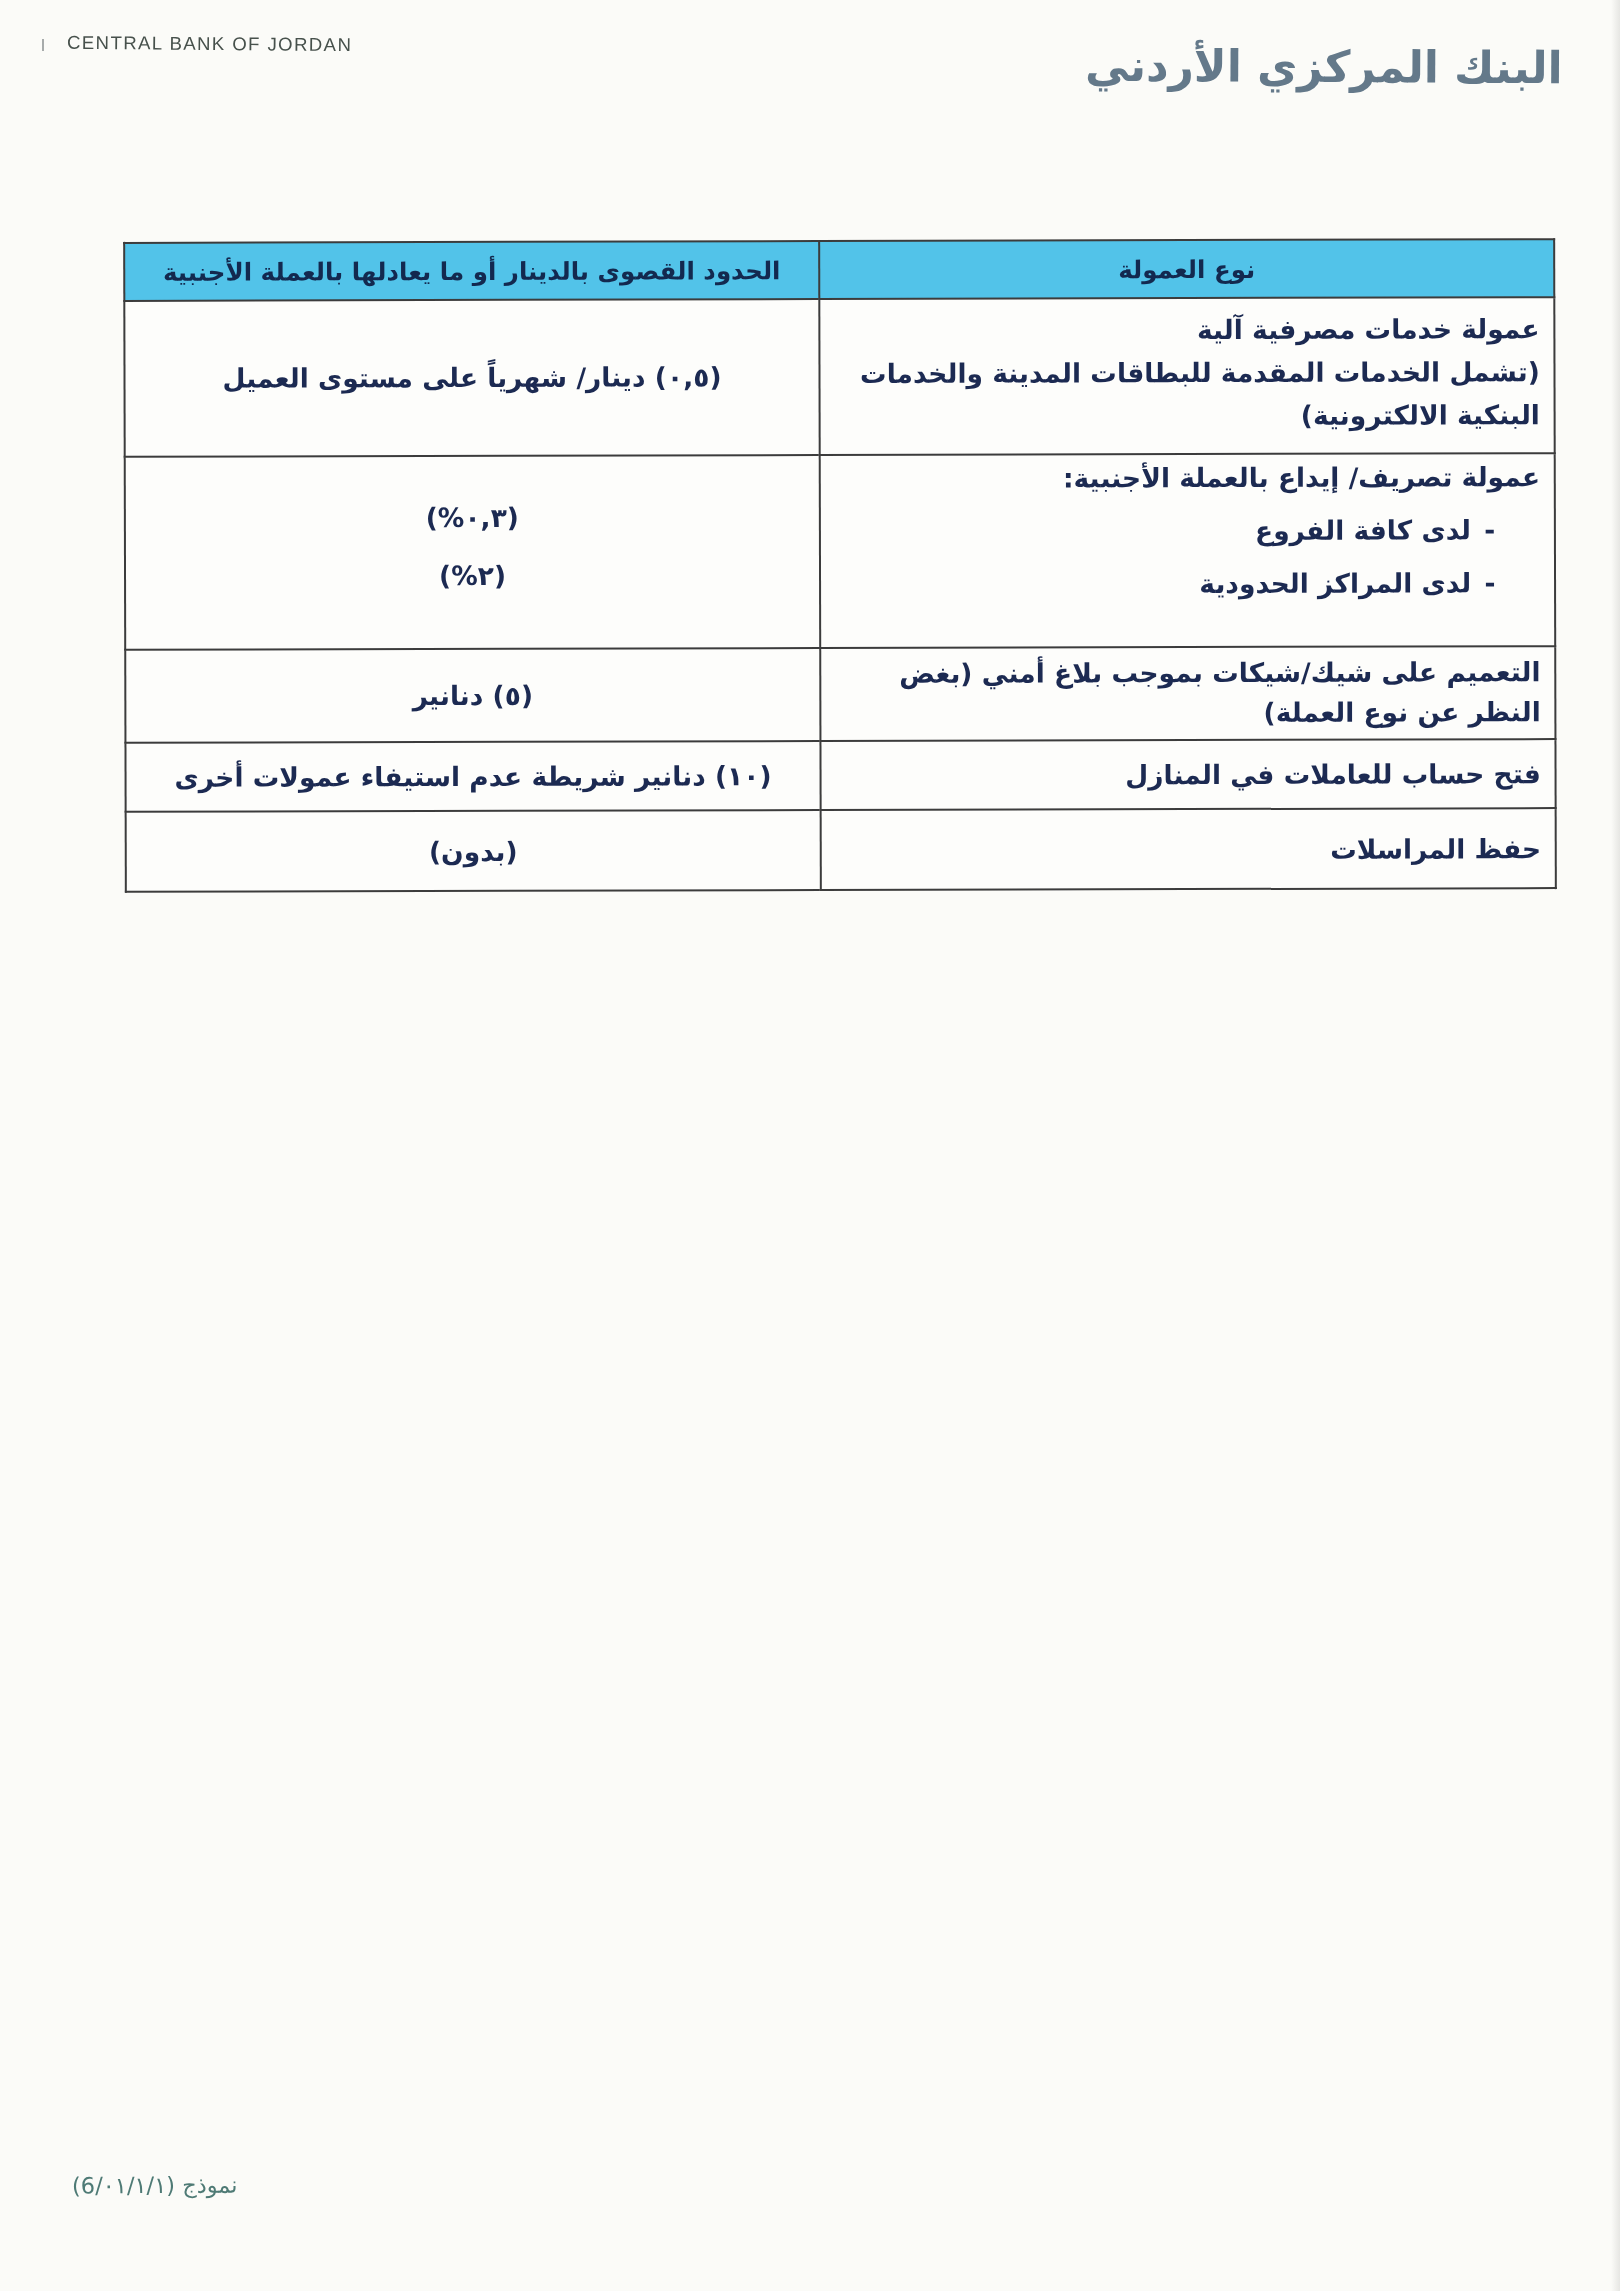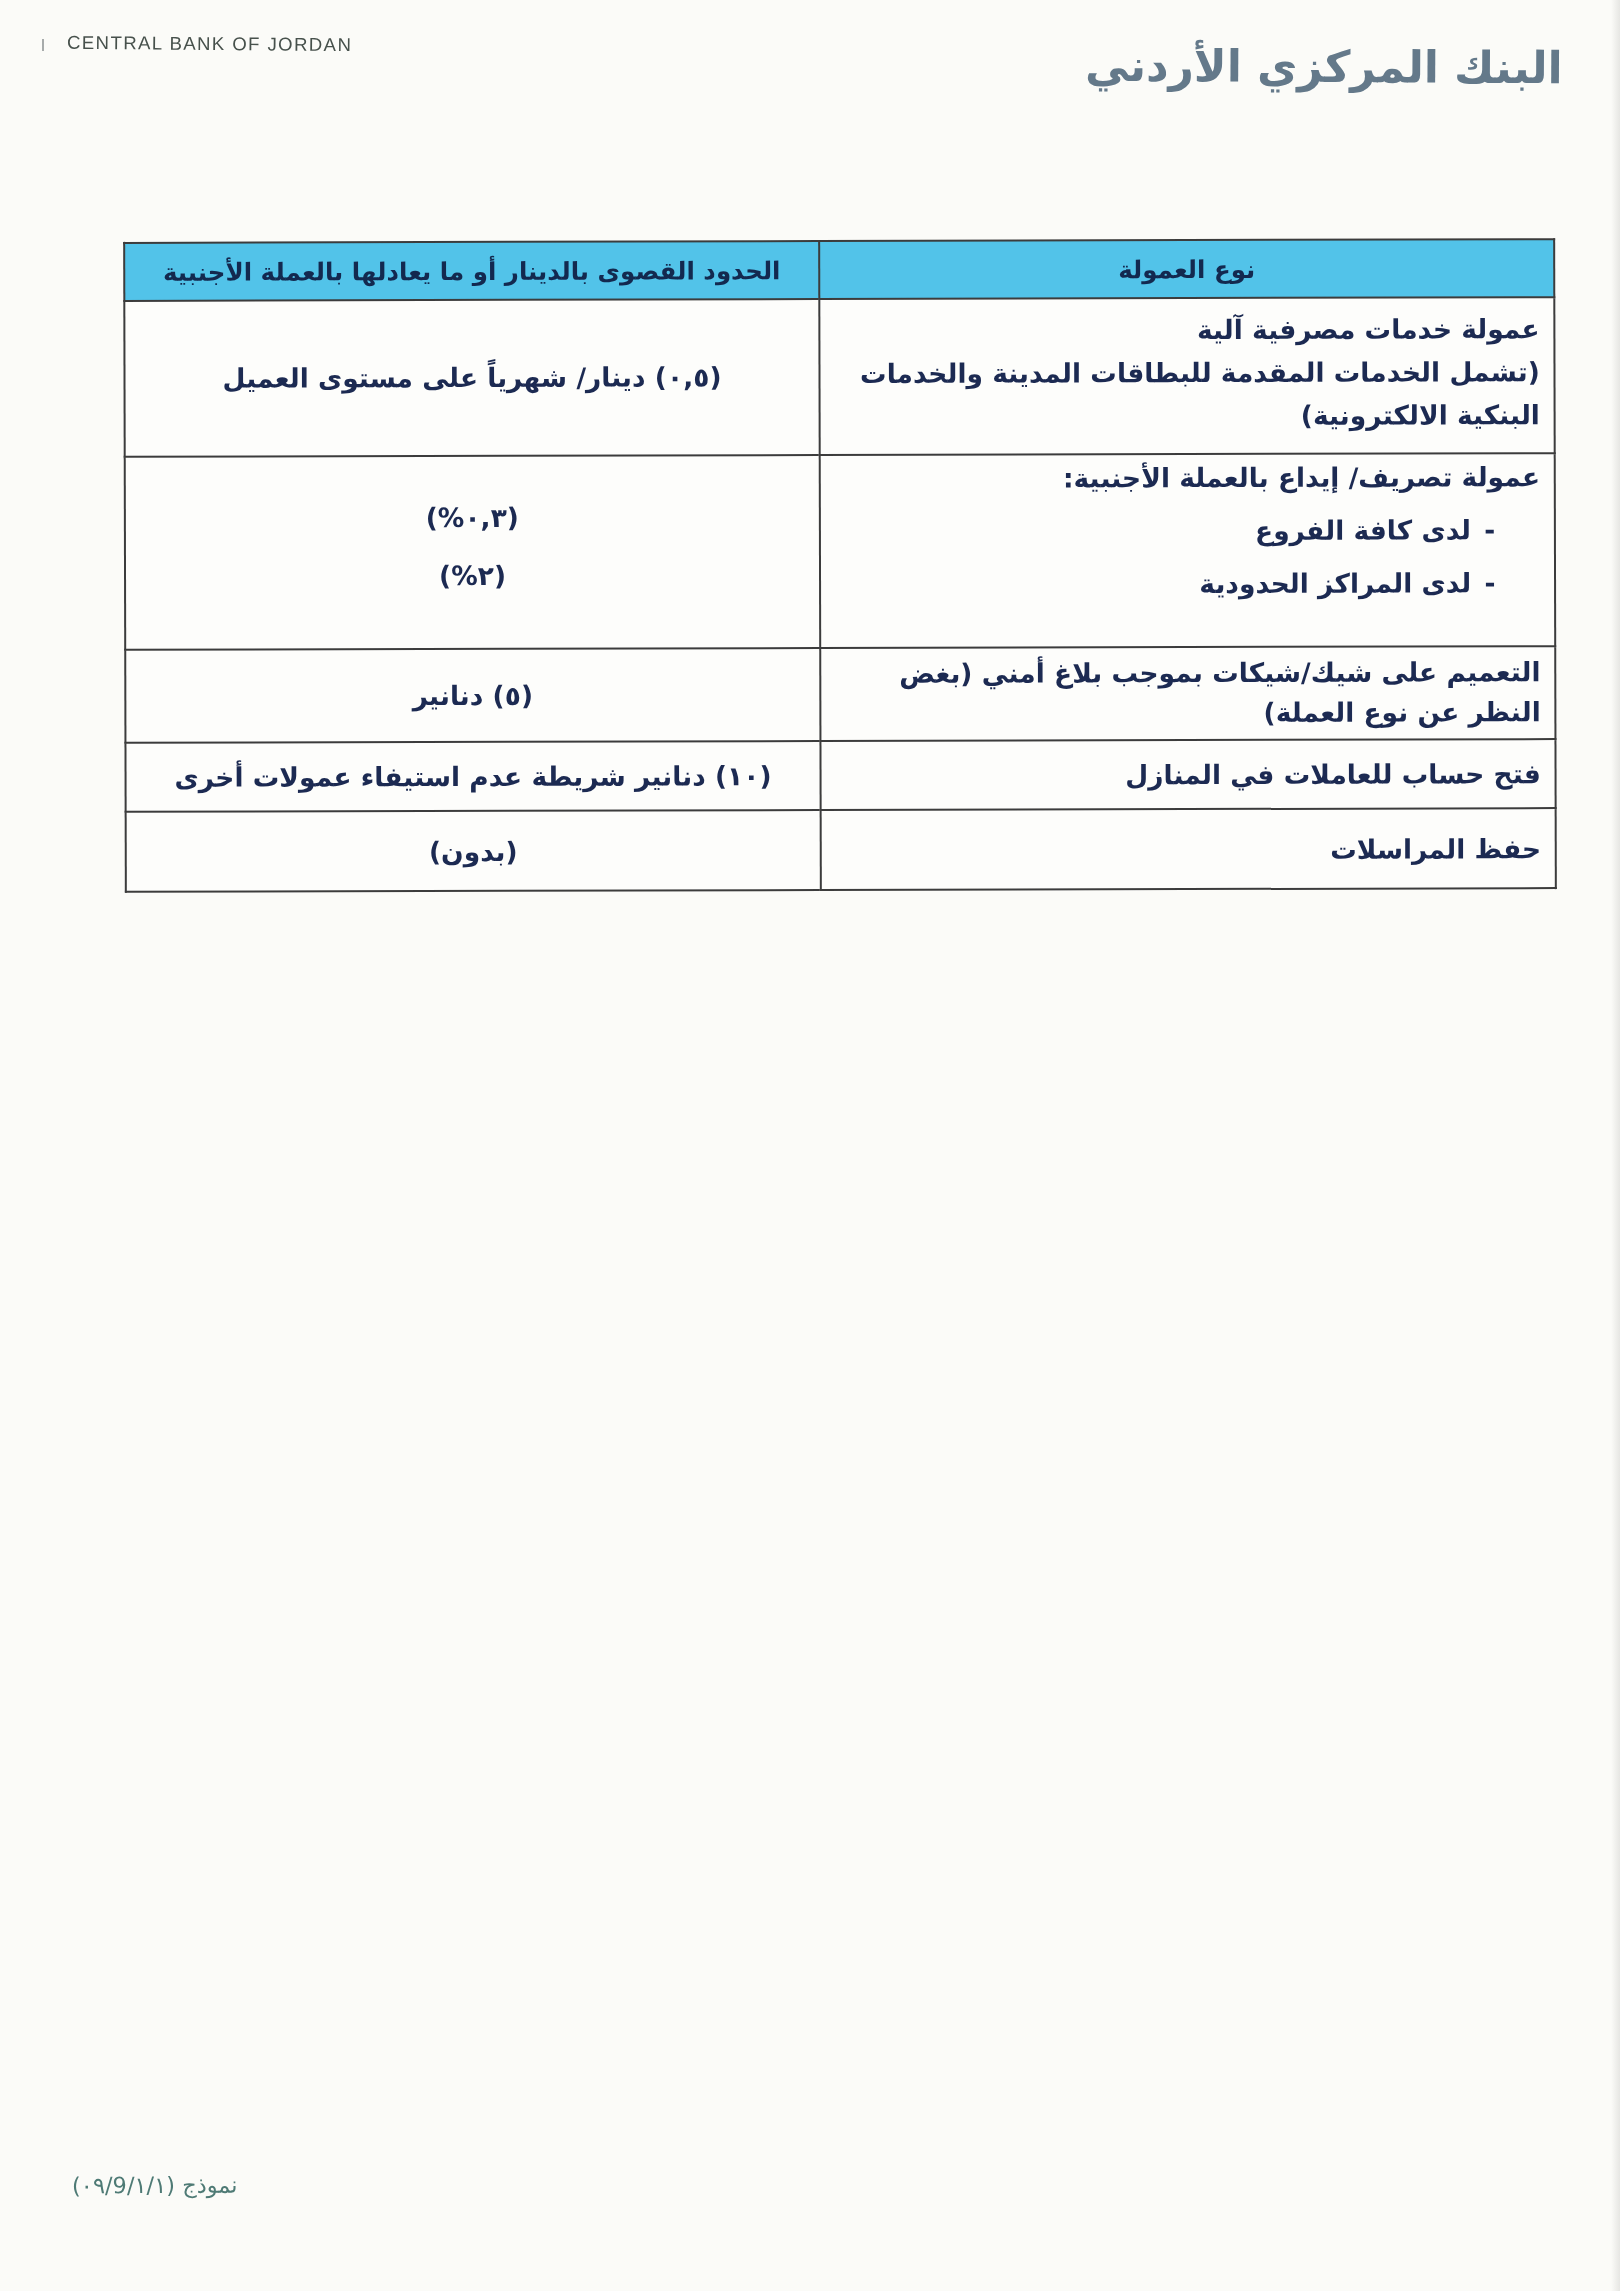--- a/index.html
+++ b/index.html
@@ -128,14 +128,14 @@
       <td class="type">
         <div>حفظ المراسلات</div>
       </td>
       <td class="limit">
         <div>(بدون)</div>
       </td>
     </tr>
   </tbody>
 </table>
 
-<div class="form-number">نموذج (٠٩/9/١/١)</div>
+<div class="form-number">نموذج (6/٠١/١/١)</div>
 
 
 </body></html>

